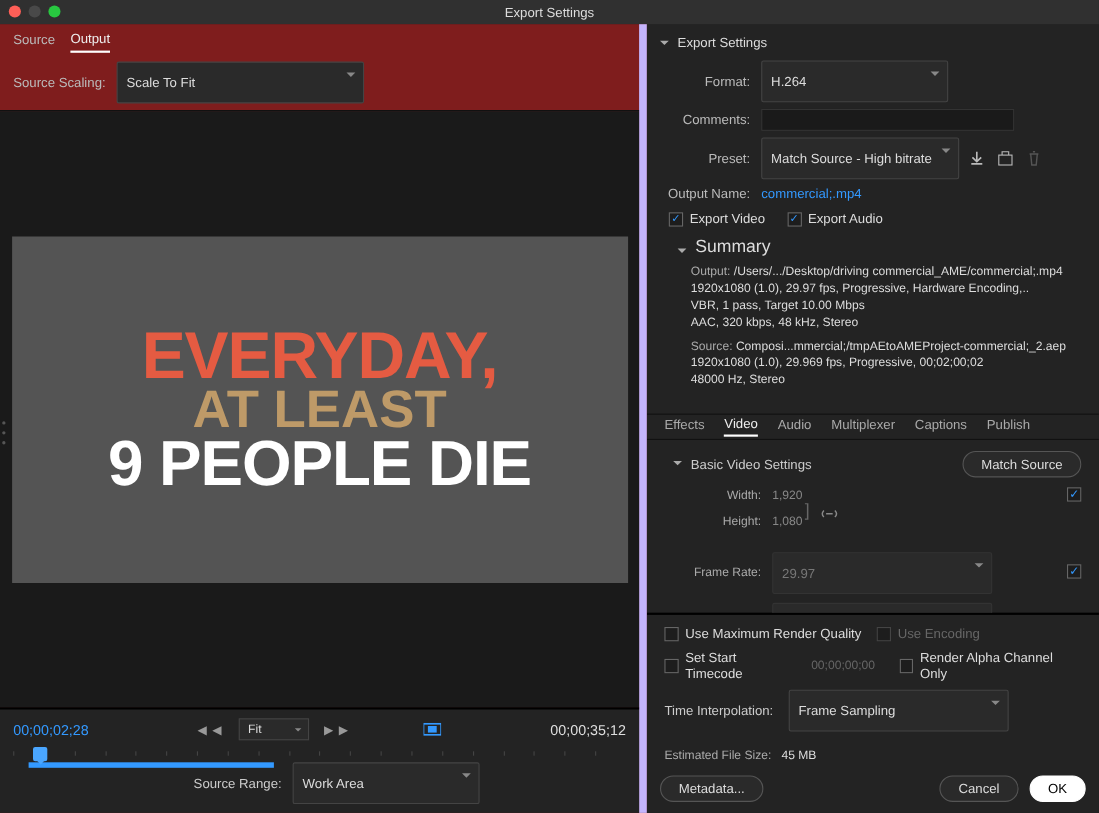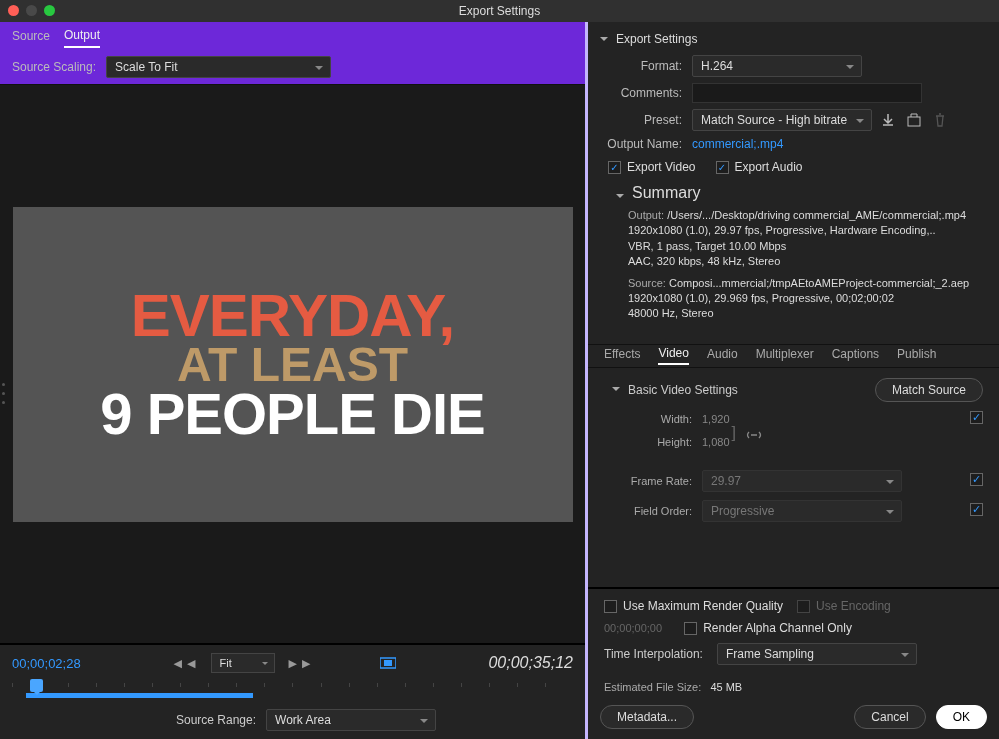--- a/index.html
+++ b/index.html
@@ -6,47 +6,47 @@
 body { background: #232323; width: 999px; height: 739px; color: #ccc; font-size: 12px; overflow: hidden; }
 .titlebar { height: 22px; background: #303030; display: flex; align-items: center; justify-content: center; position: relative; }
 .traffic { position: absolute; left: 8px; top: 5px; display: flex; gap: 7px; }
 .traffic .dot { width: 11px; height: 11px; border-radius: 50%; }
 .traffic .red { background: #ff5f57; }
 .traffic .yellow { background: #494949; }
 .traffic .green { background: #28c840; }
 .titlebar-title { color: #ddd; font-size: 12px; }
 
 .main { display: flex; height: 717px; }
-.left { width: 588px; display: flex; flex-direction: column; background: #6d28d9; border-right: 3px solid #c4b5fd; position: relative; }
+.left { width: 588px; display: flex; flex-direction: column; background: #7f1d1d; border-right: 7px solid #c4b5fd; position: relative; }
 .right { flex: 1; display: flex; flex-direction: column; background: #232323; }
 
 
 .tab-row { display: flex; align-items: center; gap: 14px; padding: 8px 12px 4px; height: 28px; }
 .tab-row .tab { color: #bbb; padding-bottom: 4px; cursor: pointer; }
 .tab-row .tab.active { color: #eee; border-bottom: 2px solid #fff; }
 
 .scaling-row { display: flex; align-items: center; gap: 10px; padding: 6px 12px; border-bottom: 1px solid #111; }
 .scaling-row .label { color: #bbb; }
-.dropdown { background: #2a2a2a; border: 1px solid #444; color: #ddd; height: 22px; padding: 0 22px 0 8px; display: inline-flex; align-items: center; position: relative; border-radius: 2px; font-size: 12px; min-width: 130px; }
+.dropdown { background: #2a2a2a; border: 1px solid #444; color: #ddd; height: 38px; padding: 0 22px 0 8px; display: inline-flex; align-items: center; position: relative; border-radius: 2px; font-size: 12px; min-width: 130px; }
 .dropdown::after { content: ""; position: absolute; right: 7px; top: 9px; border: 4px solid transparent; border-top-color: #888; }
 .dropdown.wide { min-width: 225px; }
 .dropdown.med { min-width: 170px; }
 
 .preview-outer { flex: 1; background: #1a1a1a; display: flex; align-items: center; justify-content: center; }
 .preview { width: 560px; height: 315px; background: #545454; display: flex; align-items: center; justify-content: center; }
 .preview-text { text-align: center; font-family: "Arial Black", "Impact", sans-serif; font-weight: 900; text-transform: uppercase; line-height: 0.92; }
 .l1 { color: #e55b42; font-size: 60px; letter-spacing: -1px; }
 .l2 { color: #be9a68; font-size: 48px; letter-spacing: 0px; }
 .l3 { color: #fff; font-size: 58px; letter-spacing: -1px; }
 .l4 { color: #e98b2b; font-size: 24px; letter-spacing: 0px; margin-top: 2px; }
 
 .timeline-strip { height: 96px; border-top: 2px solid #000; background: #232323; position: relative; padding: 8px 12px 0; }
 .time-row { display: flex; justify-content: space-between; align-items: center; }
 .tc-left { color: #3399ff; font-size: 13px; font-weight: 500; }
-.tc-right { color: #ddd; font-size: 16px; font-weight: 500; font-style: italic; }
+.tc-right { color: #ddd; font-size: 13px; font-weight: 500; }
 .center-ctl { display: flex; align-items: center; gap: 14px; }
 .mini-dd { background: #2a2a2a; border: 1px solid #444; color: #ddd; height: 20px; padding: 0 20px 0 8px; position: relative; font-size: 11px; display: inline-flex; align-items: center; min-width: 64px; }
 .mini-dd::after { content: ""; position: absolute; right: 6px; top: 8px; border: 3px solid transparent; border-top-color: #888; }
 .tri-btn { color: #999; cursor: pointer; font-size: 11px; }
 .tri-btn.small { letter-spacing: 1px; }
 .track { margin-top: 10px; height: 14px; position: relative; }
 .ticks { display:flex; height:4px; }
 .ticks span { flex:1; border-left:1px solid #444; height:4px; }
 .playhead { position: absolute; left: 18px; top: -4px; width: 13px; height: 13px; background: #4aa6ff; border-radius: 2px; }
 .playhead::after { content:""; position:absolute; left:3px; top:12px; border:4px solid transparent; border-top-color:#4aa6ff; }
@@ -328,20 +328,24 @@
         <label class="chk">
             <span class="box"></span>
             <span>Use Maximum Render Quality</span>
           </label>
         <label class="chk disabled">
             <span class="box"></span>
             <span>Use Encoding</span>
           </label>
       </div>
       <div class="br-row">
+        <label class="chk">
+            <span class="box"></span>
+            <span>Set Start Timecode</span>
+          </label>
         <span class="tc-val">00;00;00;00</span>
         <label class="chk" style="margin-left:8px;">
             <span class="box"></span>
             <span>Render Alpha Channel Only</span>
           </label>
       </div>
       <div class="br-row">
         <span>Time Interpolation:</span>
         <span class="dropdown dd-framesampling">
             <span>Frame Sampling</span>

